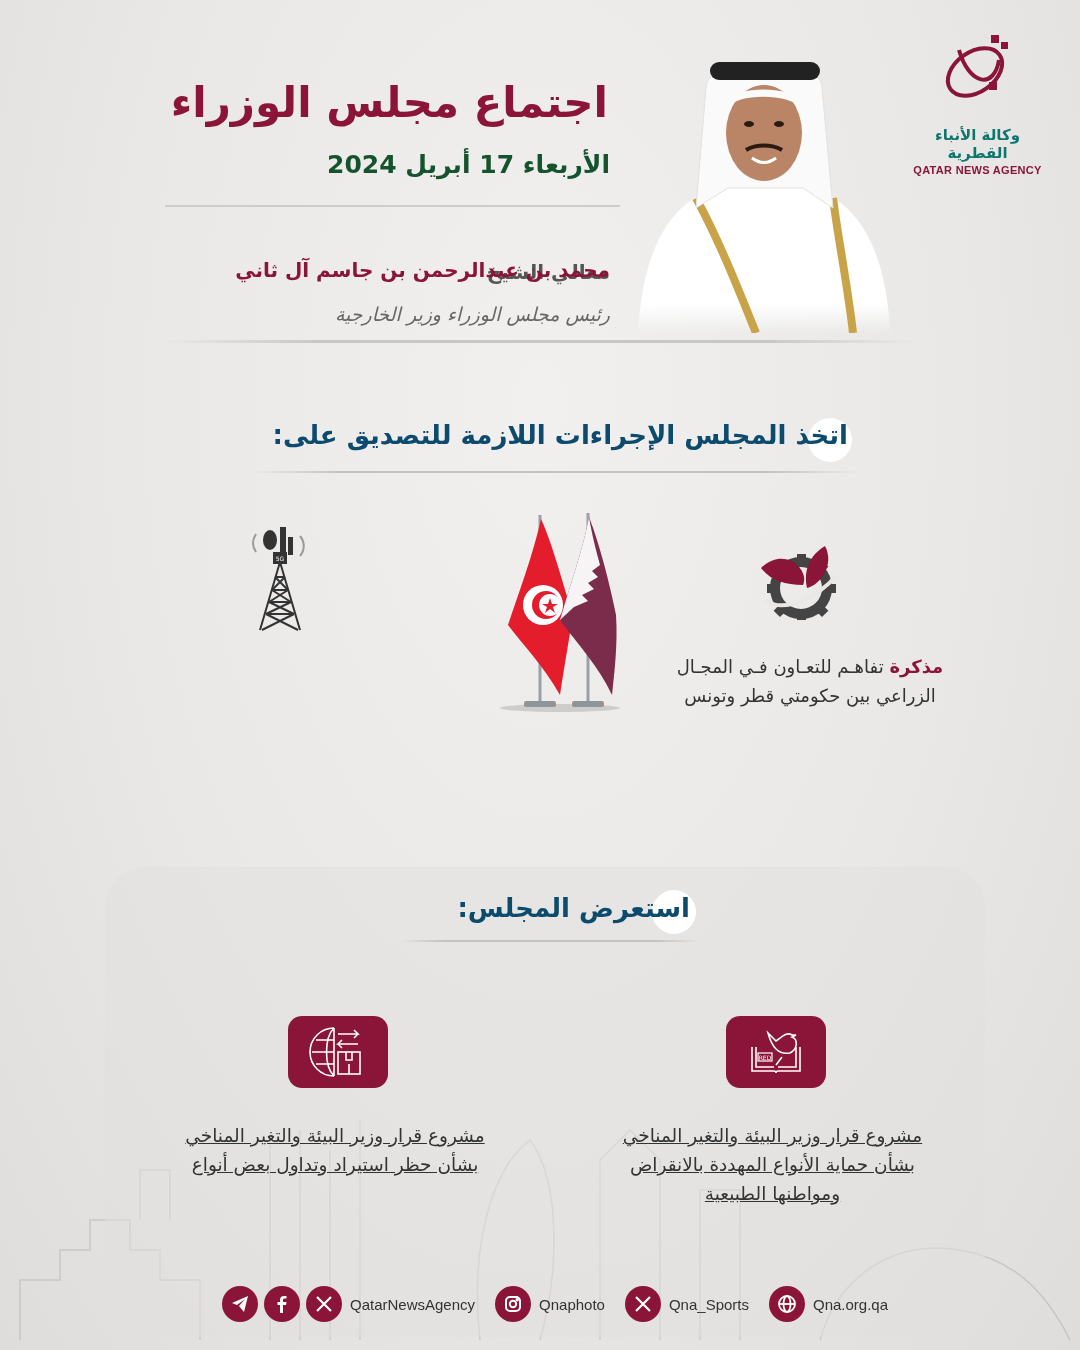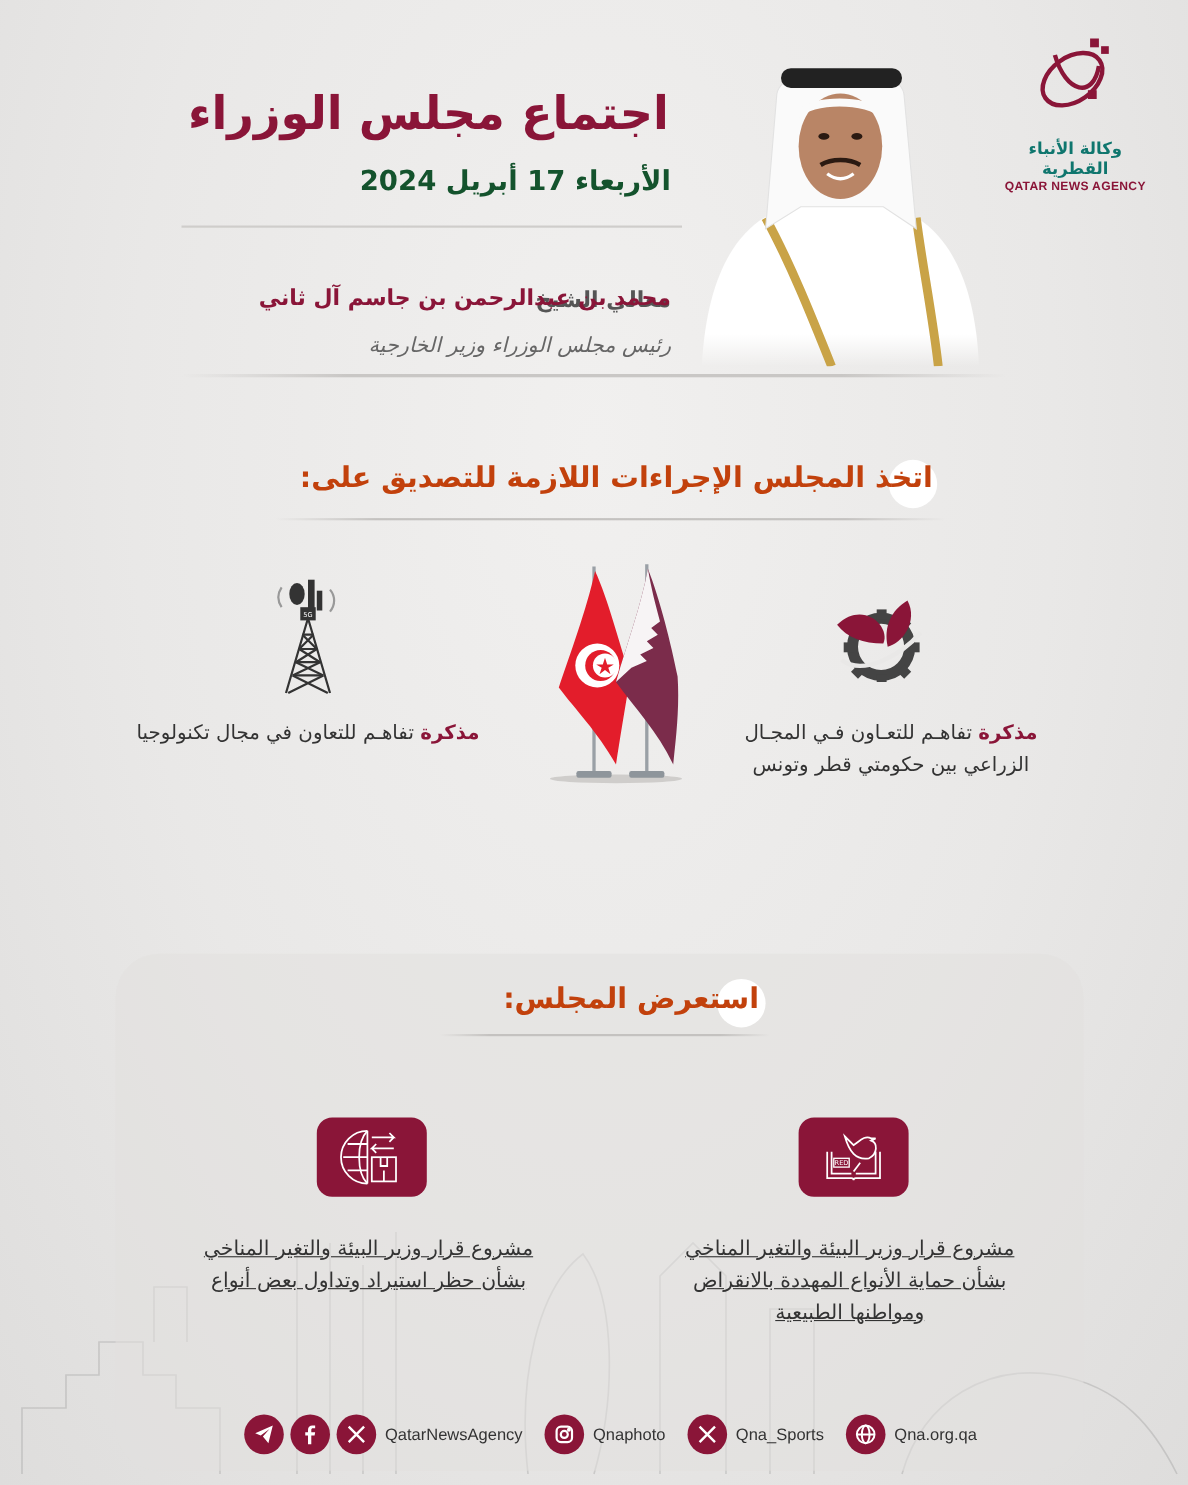--- a/index.html
+++ b/index.html
@@ -25,21 +25,21 @@
 
   .honorific { right: 470px; top: 228px; font-size: 20px; font-weight: bold; color: #555; direction: rtl; white-space: nowrap; margin-top: 32px; }
   .name { right: 470px; top: 258px; font-size: 20px; font-weight: bold; color: #8a1538; direction: rtl; white-space: nowrap; }
   .position { right: 470px; top: 303px; font-size: 19px; color: #666; direction: rtl; white-space: nowrap; font-style: italic; }
 
   
   .portrait { left: 628px; top: 38px; width: 272px; height: 295px; }
   .bottom-rule { left: 165px; top: 340px; width: 750px; height: 3px; background: linear-gradient(90deg, rgba(180,178,176,0) 0%, #c9c7c5 20%, #c9c7c5 80%, rgba(180,178,176,0) 100%); }
 
   
-  .sec-title { font-size: 26px; font-weight: bold; color: #c2410c; direction: rtl; white-space: nowrap; }
+  .sec-title { font-size: 26px; font-weight: bold; color: #0c4a6e; direction: rtl; white-space: nowrap; }
   .sec-dot { width: 44px; height: 44px; border-radius: 50%; background: #fff; }
   .sec-rule { height: 2px; background: linear-gradient(90deg, rgba(190,188,186,0) 0%, #c4c2c0 15%, #c4c2c0 85%, rgba(190,188,186,0) 100%); }
 
   
   .item-text { font-size: 18px; color: #333; direction: rtl; text-align: center; line-height: 29px; }
   .item-text .hl { color: #8a1538; font-weight: bold; }
 
   
   .panel { left: 105px; top: 867px; width: 880px; height: 470px; border-radius: 40px; background: rgba(225,224,223,0.55); }
 
@@ -163,21 +163,20 @@
     <path d="M6 12 C 2 18, 2 24, 6 30" stroke="#999"></path>
     <path d="M50 14 C 55 20, 55 28, 50 34" stroke="#999"></path>
   </g>
   <ellipse cx="20" cy="18" rx="7" ry="10" fill="#333"></ellipse>
   <rect x="30" y="5" width="6" height="30" fill="#333"></rect>
   <rect x="38" y="15" width="5" height="18" fill="#333"></rect>
   <rect x="23" y="30" width="14" height="12" fill="#333"></rect>
   <text x="30" y="39" font-size="6" fill="#fff" text-anchor="middle" font-family="DejaVu Sans, sans-serif">5G</text>
 </svg>
 <div class="abs item-text" style="left:85px; top:652px; width:390px;">
-  <div><span class="hl">مذكرة</span><span> تفاهـم للتعاون في مجال تكنولوجيا</span></div>
 </div>
 
 <div class="abs panel"></div>
 <div class="abs sec-dot" style="left:652px; top:890px;"></div>
 <div class="abs sec-title" style="right:390px; top:893px;">استعرض المجلس:</div>
 <div class="abs sec-rule" style="left:400px; top:940px; width:300px;"></div>
 
 <div class="abs icon-tile" style="left:726px; top:1016px;">
   <svg width="60" height="50" viewBox="0 0 60 50" fill="none" stroke="#fff" stroke-width="1.6">
     <path d="M6 20 V44 H28 C 30 44, 30 46, 30 46 C 30 46, 30 44, 32 44 H54 V20"></path>

